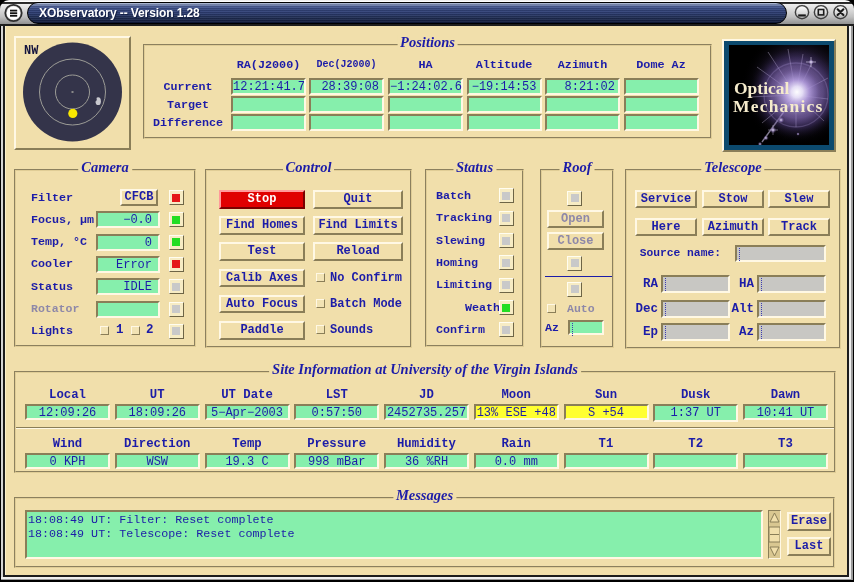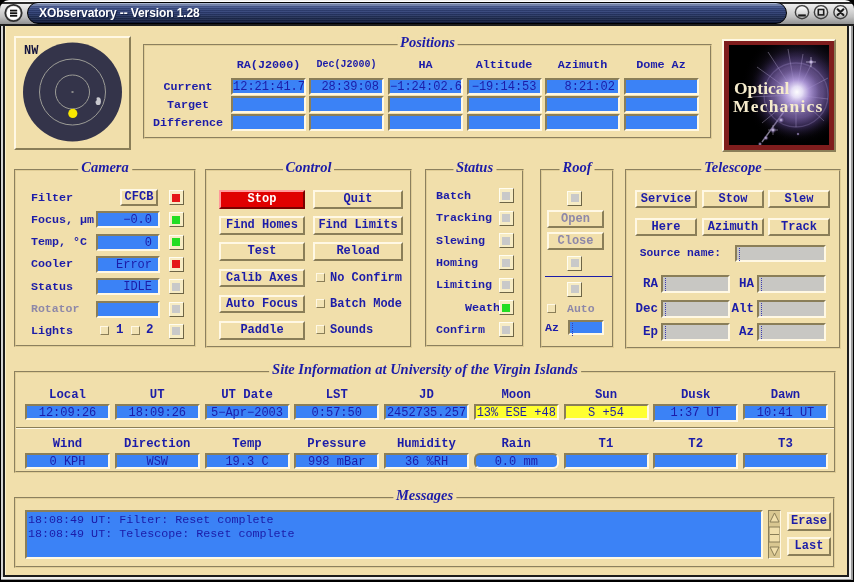--- a/index.html
+++ b/index.html
@@ -1,20 +1,20 @@
 <!DOCTYPE html>
 <html><head><meta charset="utf-8"><title>XObservatory</title>
 <style>
 html,body{margin:0;padding:0;width:854px;height:582px;background:#000;overflow:hidden;}
 *{box-sizing:border-box;}
 body{font-family:"Liberation Mono",monospace;}
 .abs{position:absolute;}
 .lbl{position:absolute;color:#1C1CA8;font-weight:bold;font-size:11.7px;line-height:14px;white-space:pre;}
 .dlbl{position:absolute;color:#8E88A8;font-weight:bold;font-size:11.5px;line-height:14px;white-space:pre;}
-.fld{position:absolute;background:#3b82f6;border:2px solid;border-color:#8A7E58 #FFF8E4 #FFF8E4 #8A7E58;color:#1C1CA8;font-size:12px;line-height:14px;white-space:pre;}
+.fld{position:absolute;background:#86efac;border:2px solid;border-color:#8A7E58 #FFF8E4 #FFF8E4 #8A7E58;color:#1C1CA8;font-size:12px;line-height:14px;white-space:pre;}
 .fld.r{text-align:right;padding-right:3px;}
 .fld.c{text-align:center;}
 .btn{position:absolute;background:#F1DFAB;border:2px solid;border-color:#FFF8E4 #8A7E58 #8A7E58 #FFF8E4;color:#1C1CA8;font-weight:bold;font-size:12px;text-align:center;white-space:pre;}
 .frame{position:absolute;border:2px groove #E0CD96;}
 .ftitle{position:absolute;top:-9px;background:#F1DFAB;color:#1C1CA8;font-family:"Liberation Serif",serif;font-style:italic;font-weight:bold;font-size:14.5px;line-height:15px;padding:0 3px;white-space:pre;}
 .ind{position:absolute;width:15px;height:15px;background:#F7ECC4;border:1px solid;border-color:#FFFDF0 #6E6546 #6E6546 #FFFDF0;}
 .ind i{position:absolute;left:2.5px;top:2.5px;width:8px;height:8px;display:block;}
 .cb{position:absolute;width:9px;height:9px;background:#F2E3B4;border:1px solid;border-color:#FFF8E4 #8A7E58 #8A7E58 #FFF8E4;}
 .gfld{position:absolute;background:#C8C7C3;border:2px solid;border-color:#8A7E58 #FFF8E4 #FFF8E4 #8A7E58;}
 .cursor{position:absolute;left:2px;top:1px;width:4px;height:13px;border-left:1px dotted #3C3CB0;}
@@ -94,21 +94,21 @@
 <div class="fld r" style="left:466.5px;top:96px;width:75px;height:17px;"></div>
 <div class="fld r" style="left:545px;top:96px;width:75px;height:17px;"></div>
 <div class="fld r" style="left:623.5px;top:96px;width:75px;height:17px;"></div>
 <div class="lbl" style="left:88px;top:115.5px;width:200px;text-align:center;">Difference</div>
 <div class="fld r" style="left:231px;top:114px;width:75px;height:17px;"></div>
 <div class="fld r" style="left:309px;top:114px;width:75px;height:17px;"></div>
 <div class="fld r" style="left:388px;top:114px;width:75px;height:17px;"></div>
 <div class="fld r" style="left:466.5px;top:114px;width:75px;height:17px;"></div>
 <div class="fld r" style="left:545px;top:114px;width:75px;height:17px;"></div>
 <div class="fld r" style="left:623.5px;top:114px;width:75px;height:17px;"></div>
-<div class="abs" style="left:722px;top:39px;width:114px;height:113px;background:#7f1d1d;border:2px solid;border-color:#FFF8E4 #8A7E58 #8A7E58 #FFF8E4;">
+<div class="abs" style="left:722px;top:39px;width:114px;height:113px;background:#0c4a6e;border:2px solid;border-color:#FFF8E4 #8A7E58 #8A7E58 #FFF8E4;">
 <svg width="100" height="100" viewBox="0 0 100 100" style="position:absolute;left:5px;top:4px;background:#000;">
 <defs>
 <radialGradient id="glow" cx="50%" cy="50%" r="50%">
  <stop offset="0%" stop-color="#FFFFFF" stop-opacity="1"></stop>
  <stop offset="22%" stop-color="#E4DCF6" stop-opacity="0.95"></stop>
  <stop offset="48%" stop-color="#9B7FD0" stop-opacity="0.66"></stop>
  <stop offset="74%" stop-color="#5A4490" stop-opacity="0.32"></stop>
  <stop offset="100%" stop-color="#000000" stop-opacity="0"></stop>
 </radialGradient>
 <radialGradient id="halo" cx="50%" cy="50%" r="50%">
@@ -318,21 +318,21 @@
 <div class="fld c" style="left:25.0px;top:453px;width:85px;height:16px;">0 KPH</div>
 <div class="lbl" style="left:57.25px;top:437px;width:200px;text-align:center;font-size:12.3px;">Direction</div>
 <div class="fld c" style="left:114.75px;top:453px;width:85px;height:16px;">WSW</div>
 <div class="lbl" style="left:147.0px;top:437px;width:200px;text-align:center;font-size:12.3px;">Temp</div>
 <div class="fld c" style="left:204.5px;top:453px;width:85px;height:16px;">19.3 C</div>
 <div class="lbl" style="left:236.75px;top:437px;width:200px;text-align:center;font-size:12.3px;">Pressure</div>
 <div class="fld c" style="left:294.25px;top:453px;width:85px;height:16px;">998 mBar</div>
 <div class="lbl" style="left:326.5px;top:437px;width:200px;text-align:center;font-size:12.3px;">Humidity</div>
 <div class="fld c" style="left:384.0px;top:453px;width:85px;height:16px;">36 %RH</div>
 <div class="lbl" style="left:416.25px;top:437px;width:200px;text-align:center;font-size:12.3px;">Rain</div>
-<div class="fld c" style="left:473.75px;top:453px;width:85px;height:16px;border-radius:6px;">0.0 mm</div>
+<div class="fld c" style="left:473.75px;top:453px;width:85px;height:16px;">0.0 mm</div>
 <div class="lbl" style="left:506.0px;top:437px;width:200px;text-align:center;font-size:12.3px;">T1</div>
 <div class="fld c" style="left:563.5px;top:453px;width:85px;height:16px;"></div>
 <div class="lbl" style="left:595.75px;top:437px;width:200px;text-align:center;font-size:12.3px;">T2</div>
 <div class="fld c" style="left:653.25px;top:453px;width:85px;height:16px;"></div>
 <div class="lbl" style="left:685.5px;top:437px;width:200px;text-align:center;font-size:12.3px;">T3</div>
 <div class="fld c" style="left:743.0px;top:453px;width:85px;height:16px;"></div>
 <div class="frame" style="left:14px;top:497px;width:821px;height:71px;"></div>
 <div class="ftitle" style="left:424.5px;top:488px;transform:translateX(-50%);">Messages</div>
 <div class="fld" style="left:25px;top:510px;width:738px;height:49px;text-align:left;font-weight:normal;font-size:11.7px;line-height:13.5px;padding:2px 0 0 1px;">18:08:49 UT: Filter: Reset complete
 18:08:49 UT: Telescope: Reset complete</div>

